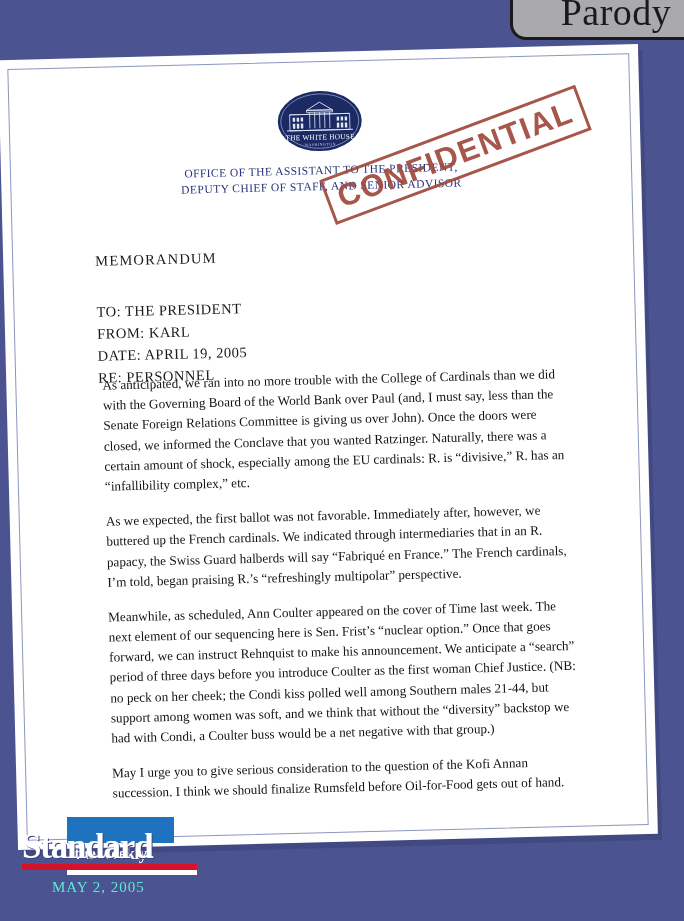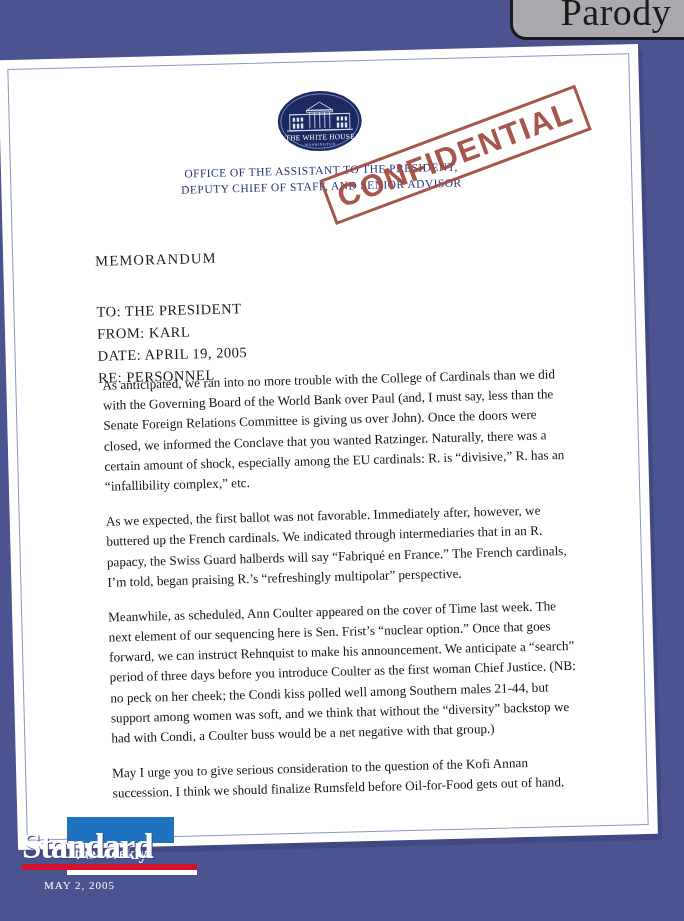--- a/index.html
+++ b/index.html
@@ -227,25 +227,25 @@
   #ws-whitebar {
     position: absolute;
     left: 45px;
     top: 53px;
     width: 130px;
     height: 5px;
     background: #ffffff;
   }
   #ws-date {
     position: absolute;
-    left: 22px;
+    left: 30px;
     top: 62px;
-    color: #ffffff;
-    font-family: "Liberation Serif", serif;
-    font-size: 11px;
+    color: #5eead4;
+    font-family: "Liberation Serif", serif;
+    font-size: 15px;
     letter-spacing: 1px;
     font-variant: small-caps;
     text-transform: uppercase;
   }
 </style>
 </head>
 <body>
 
 <div id="page">
 

